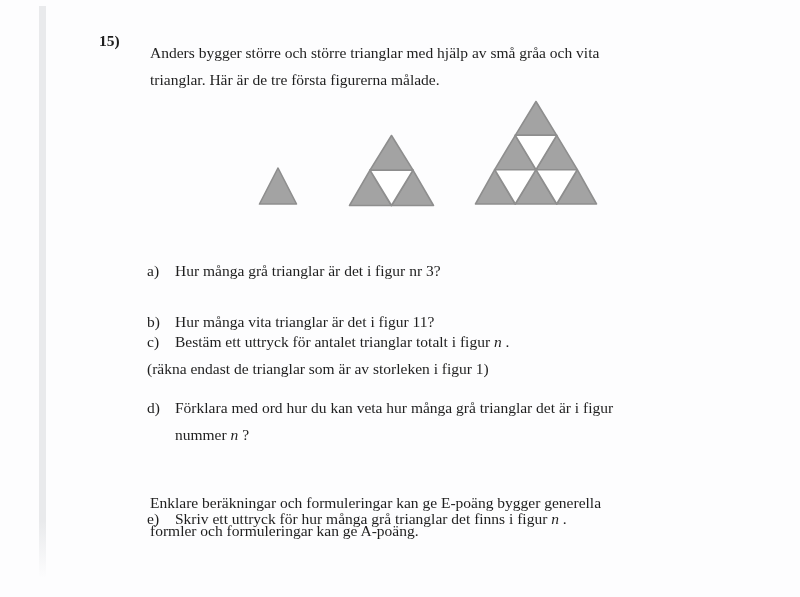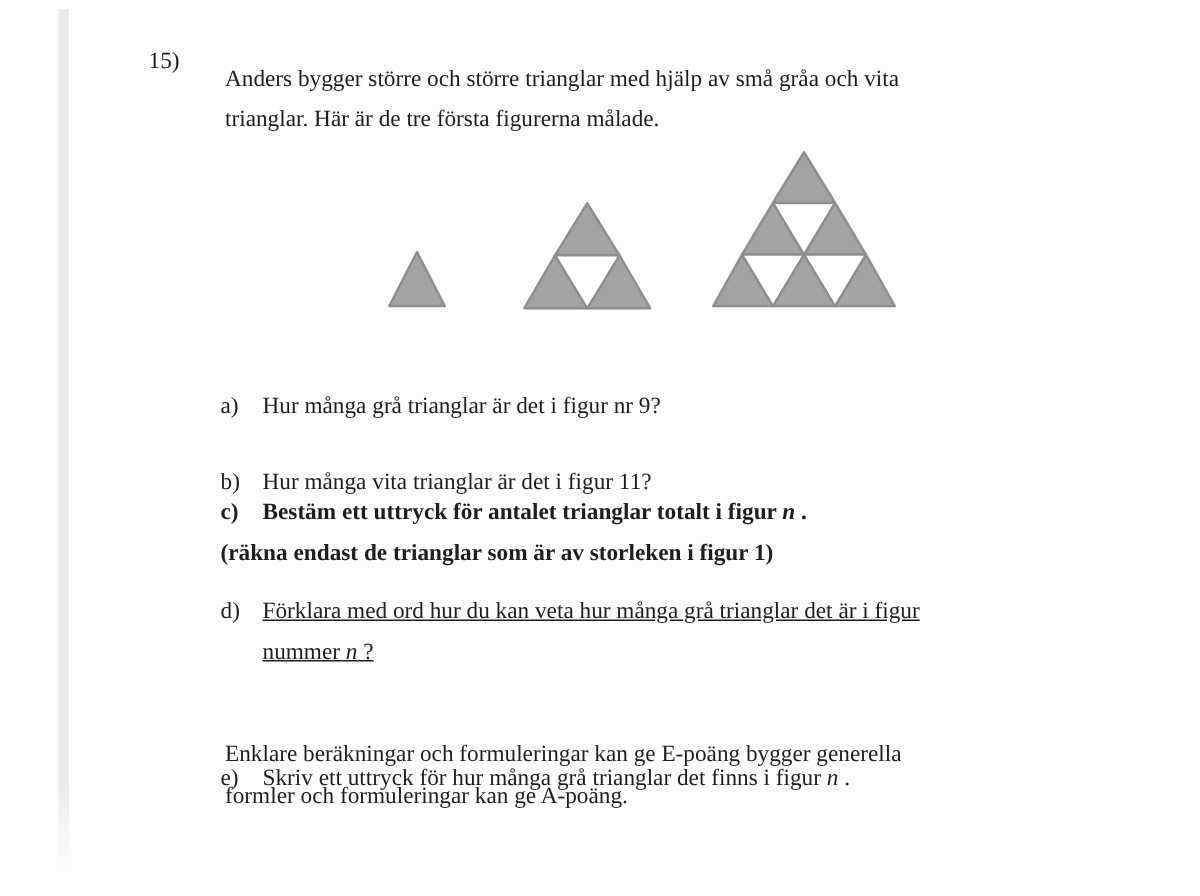--- a/index.html
+++ b/index.html
@@ -23,21 +23,21 @@
     left: 39px;
     top: 6px;
     width: 7px;
     height: 572px;
     background: linear-gradient(to bottom, #e9eaec 0%, #e9eaec 90%, rgba(233,234,236,0) 100%);
   }
   .problem-number {
     position: absolute;
     left: 99px;
     top: 27px;
-    font-weight: normal;
+    font-weight: bold;
     white-space: nowrap;
   }
   .intro {
     position: absolute;
     left: 150px;
     top: 27px;
     margin-top: 12px;
   }
   .intro div { white-space: nowrap; }
 
@@ -51,22 +51,22 @@
     position: absolute;
     left: 147px;
     white-space: nowrap;
   }
   .qlabel {
     display: inline-block;
     width: 28px;
   }
   .qa { top: 257px; }
   .qb { top: 308px; }
-  .qc { top: 328px; font-weight: bold; }
-  .qd { top: 394px; text-decoration: underline; }
+  .qc { top: 328px; }
+  .qd { top: 394px; }
   .qe { top: 457px; margin-top: 48px; }
   .qc-note { }
   .qd-line2 { margin-left: 28px; }
   .mvar {
     font-style: italic;
     font-family: "Liberation Serif", "DejaVu Serif", serif;
   }
   .note {
     position: absolute;
     left: 150px;
@@ -114,21 +114,21 @@
         <polygon points="103.3,69.7 82.7,104 122.5,104" fill="#a3a3a3" stroke="#8e8e8e"></polygon>
         <polygon points="41.3,35.3 82.7,35.3 62,69.7" fill="#ffffff" stroke="#8e8e8e"></polygon>
         <polygon points="20.7,69.7 62,69.7 41.3,104" fill="#ffffff" stroke="#8e8e8e"></polygon>
         <polygon points="62,69.7 103.3,69.7 82.7,104" fill="#ffffff" stroke="#8e8e8e"></polygon>
       </g>
     </svg>
 
   </div>
 
   <div class="q qa">
-    <span class="qlabel">a)</span><span>Hur många grå trianglar är det i figur nr 9?</span>
+    <span class="qlabel">a)</span><span>Hur många grå trianglar är det i figur nr 3?</span>
   </div>
 
   <div class="q qb">
     <span class="qlabel">b)</span><span>Hur många vita trianglar är det i figur 11?</span>
   </div>
 
   <div class="q qc">
     <div>
       <span class="qlabel">c)</span><span>Bestäm ett uttryck för antalet trianglar totalt i figur </span><i class="mvar">n</i><span> .</span>
     </div>

